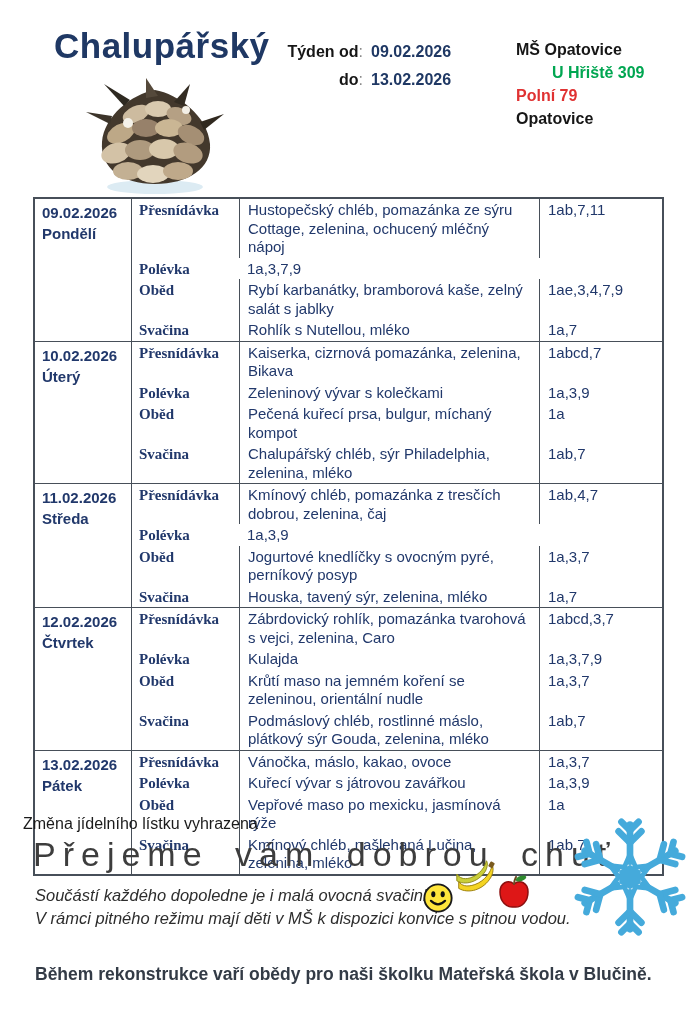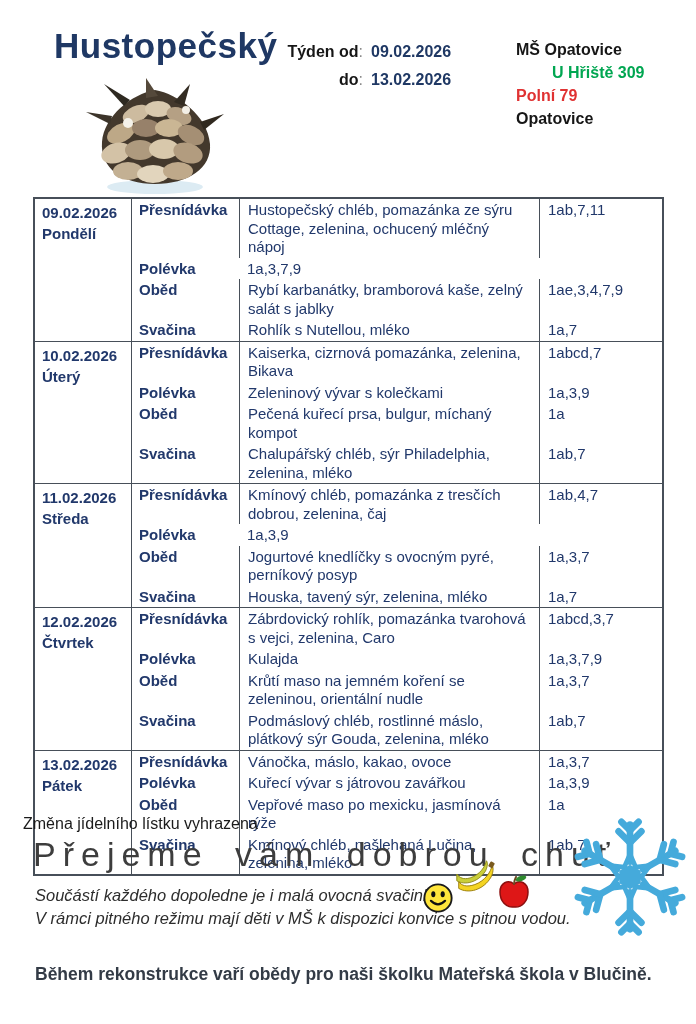--- a/index.html
+++ b/index.html
@@ -30,41 +30,41 @@
   
   .menu-table{
     position:absolute; left:33px; top:197px; width:631px;
     border:2px solid var(--border); font-size:15px; line-height:18.5px; color:#21386b;
   }
   .day{display:flex; border-top:1px solid var(--border);}
   .day:first-child{border-top:none;}
   .date-cell{width:97px; padding:3px 4px 3px 7px; border-right:1px solid var(--border); font-weight:bold; line-height:21px;}
   .meals{flex:1; display:flex; flex-direction:column;}
   .meal-row{display:flex; flex:1;}
-  .meal-type{width:107px; padding:2px 4px 1px 7px; font-weight:bold;}
+  .meal-type{width:107px; padding:2px 4px 1px 7px; font-weight:bold;font-family:Liberation Serif, serif;}
   .meal-dish{width:301px; padding:2px 12px 1px 8px; border-left:1px solid var(--border); border-right:1px solid var(--border);}
   .meal-allergens{flex:1; padding:2px 4px 1px 8px;}
   
   .change-note{position:absolute; left:23px; top:815px; font-size:16px; color:#1b1b1b;}
   .greeting{position:absolute; left:33px; top:835px; font-size:34px; letter-spacing:7px; word-spacing:10px; color:#3d3d3d;}
   .fruit-note{position:absolute; left:35px; top:886px; font-size:16.5px; font-style:italic; color:#2d2d2d;}
   .water-note{position:absolute; left:35px; top:909px; font-size:16.5px; font-style:italic; color:#2d2d2d;}
   .reconstruction{position:absolute; left:35px; top:964px; font-size:17.5px; font-weight:bold; color:#333b46;}
   .smiley{position:absolute; left:422px; top:882px; width:32px; height:32px;}
   .banana{position:absolute; left:449px; top:856px; width:48px; height:40px;}
   .apple{position:absolute; left:495px; top:874px; width:38px; height:38px;}
   .snowflake{position:absolute; left:571px; top:818px; width:118px; height:118px; color:var(--snowflake-blue);}
   svg{display:block; width:100%; height:100%;}
 </style>
 </head>
 <body>
 
 <div class="page">
 
-  <h1 class="title">Hustopečský</h1>
+  <h1 class="title">Chalupářský</h1>
 
   <div class="pinecone">
     <svg viewBox="0 0 185 120" aria-hidden="true">
       <ellipse cx="97" cy="111" rx="48" ry="7" fill="#dcebf3"></ellipse>
       <path d="M97,14 C120,18 150,40 152,68 C154,92 130,108 97,108 C64,108 42,92 44,66 C46,40 74,18 97,14 Z" fill="#43382c"></path>
       <path d="M66,30 L46,8 L72,24 Z" fill="#2e2921"></path>
       <path d="M88,22 L88,2 L100,20 Z" fill="#55493b"></path>
       <path d="M116,26 L132,8 L126,30 Z" fill="#332c22"></path>
       <path d="M52,48 L28,36 L54,40 Z" fill="#3c342a"></path>
       <path d="M142,46 L166,38 L146,54 Z" fill="#30291f"></path>

